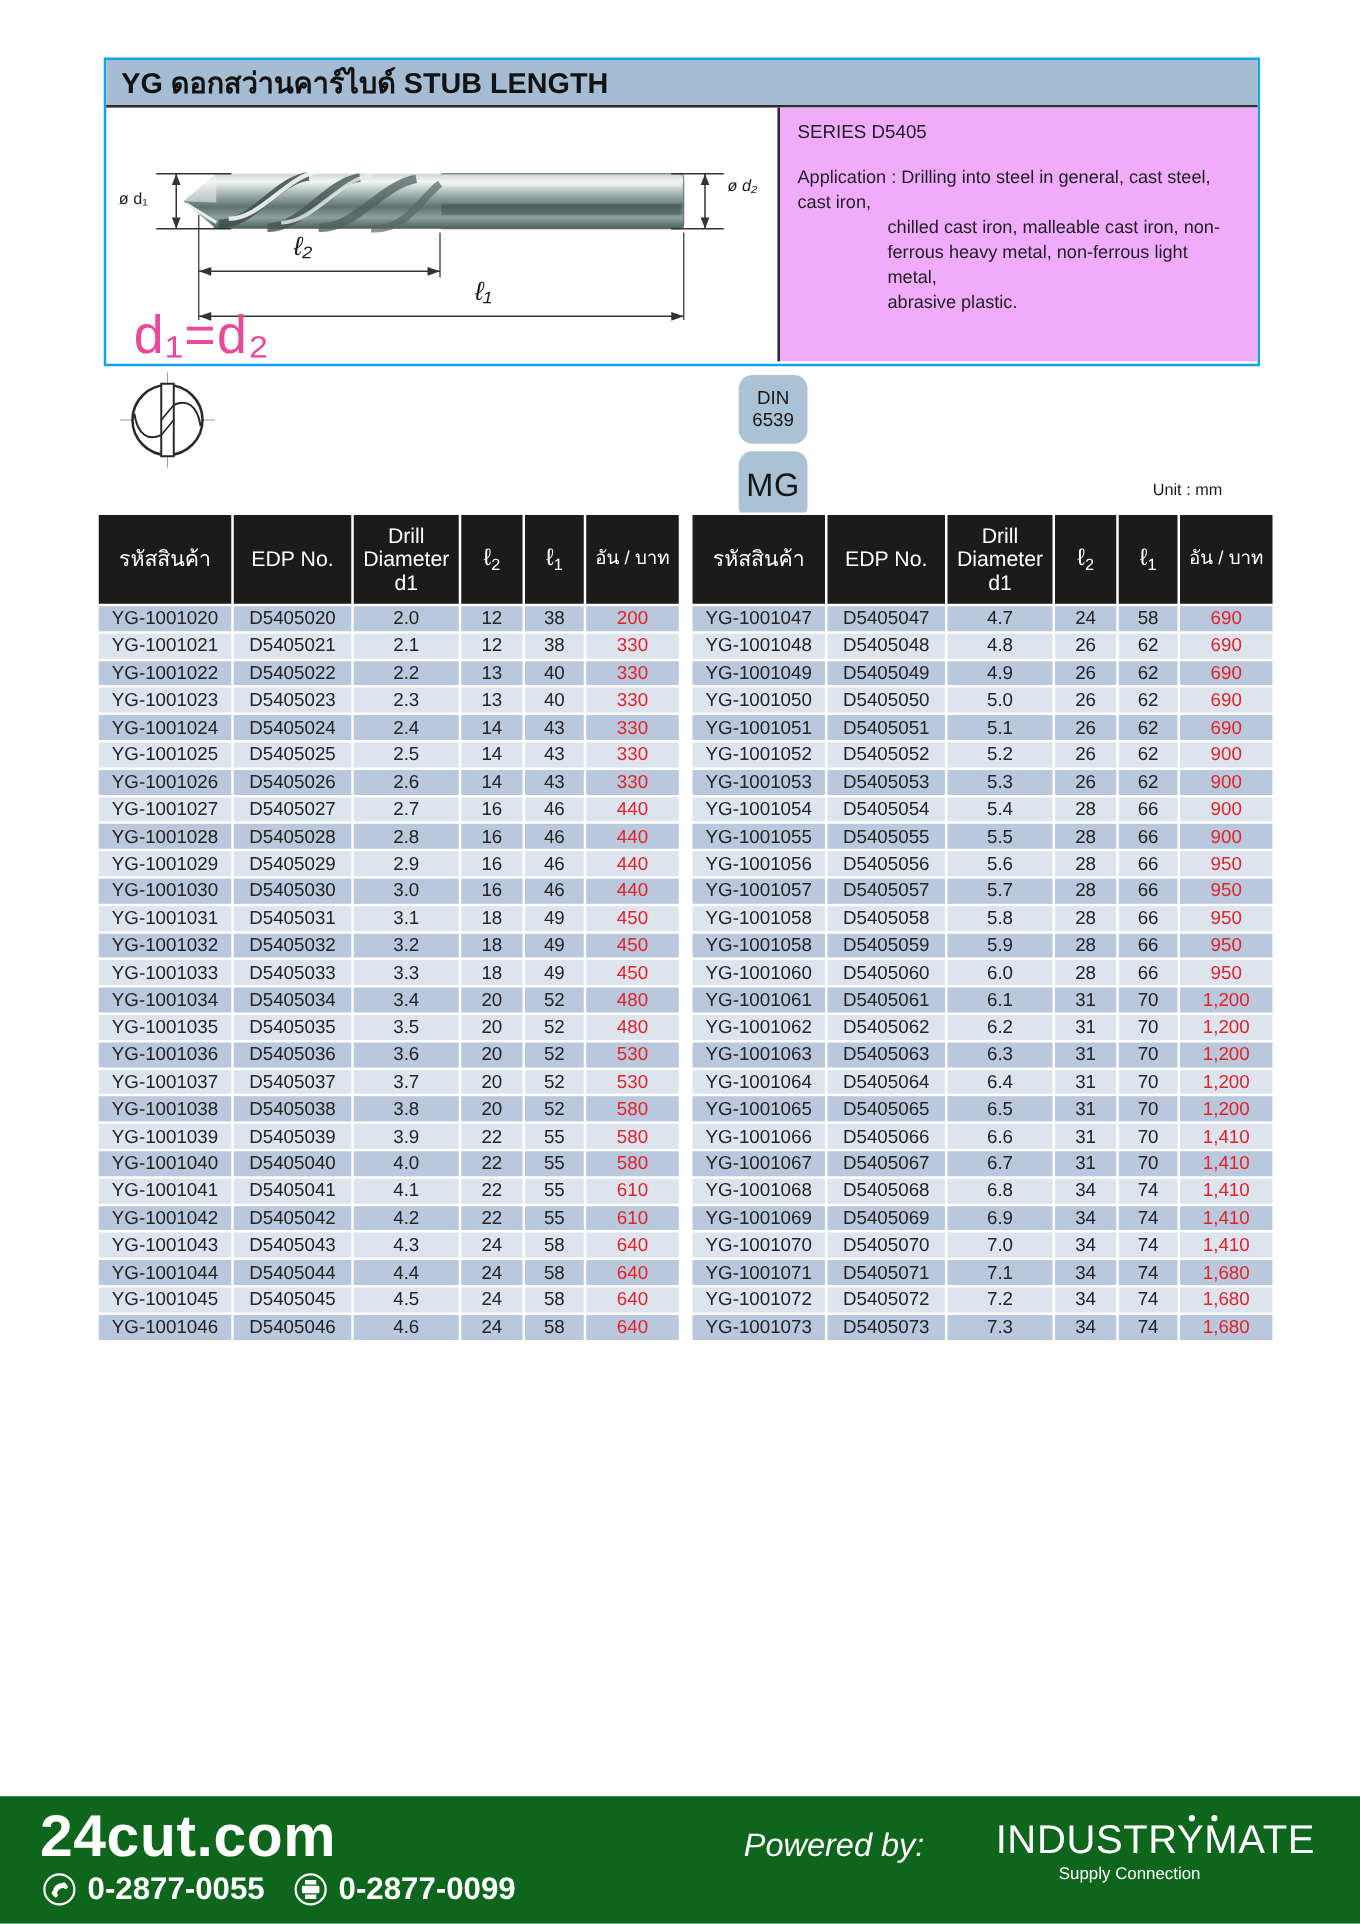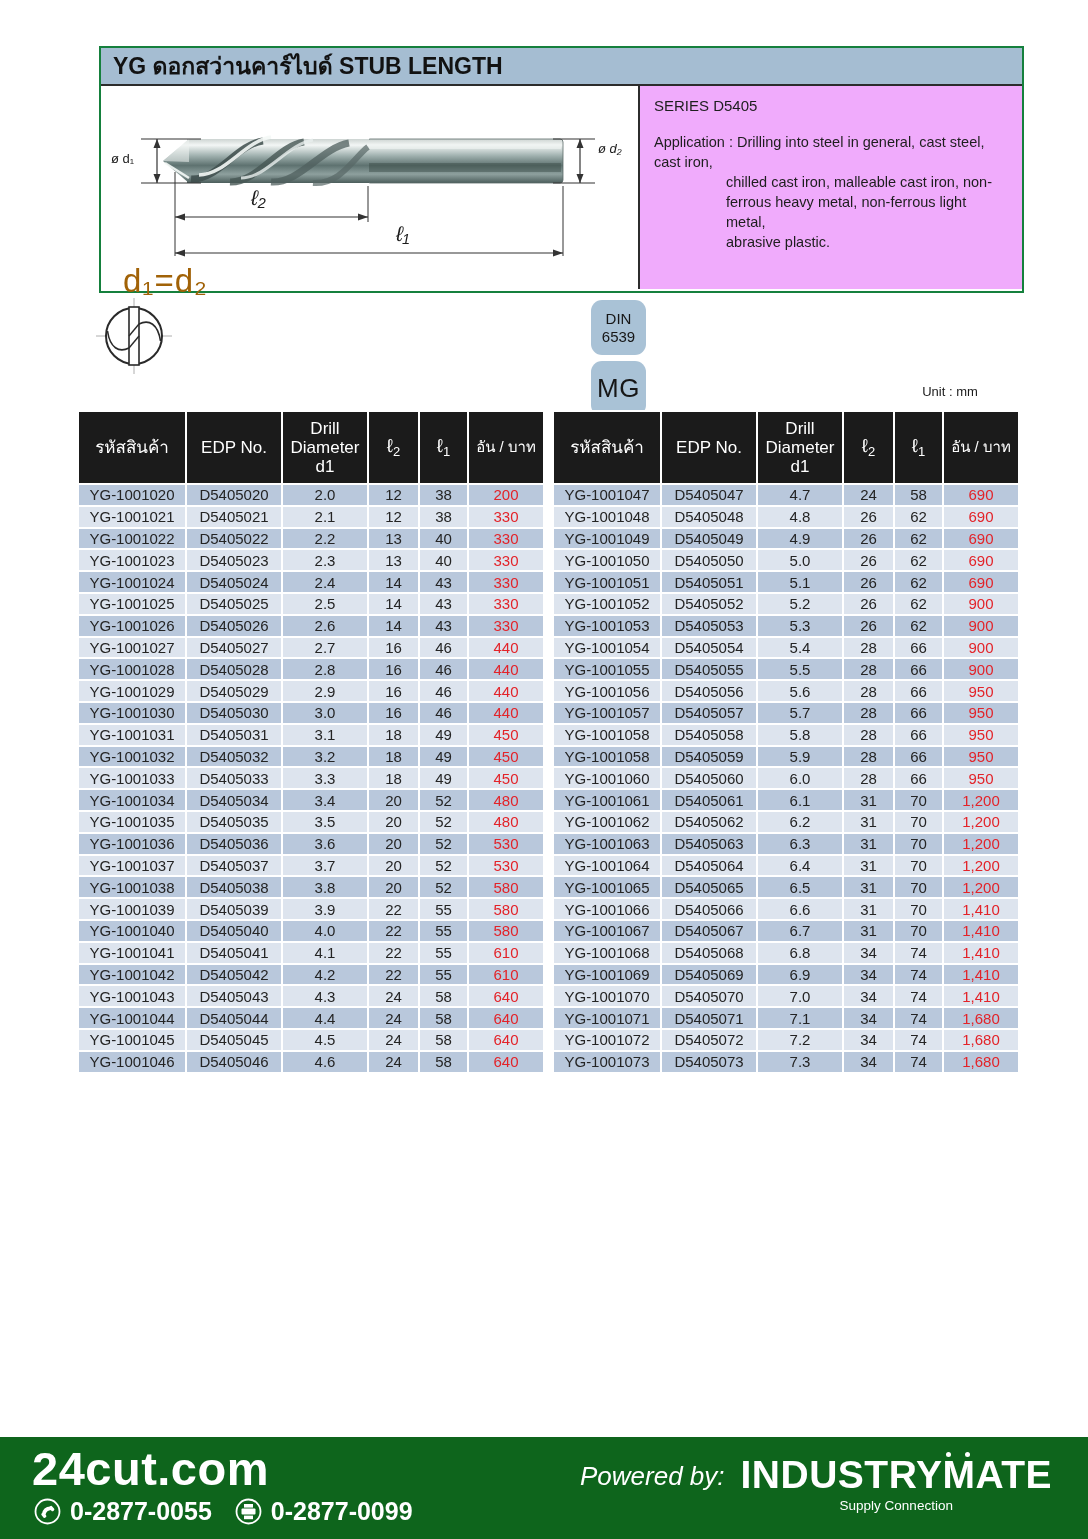--- a/index.html
+++ b/index.html
@@ -6,32 +6,32 @@
     --header-blue:#a5bdd2; --badge-blue:#a9c2d6; --row-dark:#b9c8dc; --row-light:#dde4ee;
     --price-red:#e32329; --th-black:#1b1b1b; --footer-green:#0e651c;
   }
   *{box-sizing:border-box;}
   html,body{margin:0;padding:0;}
   body{width:1088px;height:1539px;position:relative;background:#fff;
        font-family:"Liberation Sans",sans-serif;color:#222;overflow:hidden;}
 
   
   .content-box{position:absolute;left:83px;top:46px;width:925px;height:247px;
-               border:2px solid #15803d;background:#fff;margin-left:16px;}
+               border:2px solid #0ea5e9;background:#fff;}
   .title-bar{height:38px;background:var(--header-blue);border-bottom:2px solid #2c2c2c;
              display:flex;align-items:center;padding:0 12px;font-size:23px;font-weight:bold;color:#121212;}
   .box-body{position:relative;height:203px;display:flex;}
   .drawing-area{position:relative;width:537px;height:203px;}
   .drawing-area svg{position:absolute;left:0;top:0;}
   .dim-label{position:absolute;font-size:13px;color:#1c1c1c;white-space:nowrap;}
   .lbl-od1{left:10px;top:65px;}
   .lbl-od2{left:497px;top:55px;font-style:italic;}
   .lbl-l2{left:150px;top:100px;font-size:21px;font-style:italic;}
   .lbl-l1{left:295px;top:136px;font-size:21px;font-style:italic;}
-  .equation{position:absolute;left:22px;top:176px;font-size:33px;color:#a16207;letter-spacing:1px;}
+  .equation{position:absolute;left:22px;top:158px;font-size:43px;color:#ec4899;letter-spacing:1px;}
   .series-panel{flex:1;background:#f0abfc;border-left:2px solid #2c2c2c;padding:10px 14px;
                 font-size:14.5px;color:#1e1e1e;line-height:1.38;}
   .series-title{margin-bottom:15px;font-size:15px;}
   .app-line.indent{padding-left:72px;}
 
   
   .cross-section{position:absolute;left:93px;top:295px;width:82px;height:82px;}
 
   
   .badge-row{position:absolute;left:591px;top:300px;display:flex;gap:6px;flex-direction:column;}
@@ -62,21 +62,21 @@
 
   
   .footer{position:absolute;left:0;top:1437px;width:1088px;height:102px;background:var(--footer-green);color:#fff;}
   .site{position:absolute;left:32px;top:4px;font-size:47px;font-weight:bold;letter-spacing:0.5px;}
   .contact-row{position:absolute;left:34px;top:60px;display:flex;align-items:center;gap:9px;
                font-size:25px;font-weight:bold;}
   .cicon{width:27px;height:27px;display:inline-block;}
   .powered{position:absolute;right:36px;top:16px;display:flex;align-items:flex-start;gap:16px;}
   .powered-label{font-style:italic;font-size:26px;margin-top:8px;}
   .brand-wrap{position:relative;display:inline-block;text-align:center;}
-  .brand-name{font-size:39px;font-weight:bold;letter-spacing:0.5px;display:block;}
+  .brand-name{font-size:32px;font-weight:normal;letter-spacing:0.5px;display:block;margin-left:41px;}
   .brand-dot{position:absolute;top:-1px;width:5px;height:5px;background:#fff;border-radius:50%;}
   .brand-dot.d1{left:66%;} .brand-dot.d2{left:72%;}
   .brand-sub{display:block;font-size:13.5px;margin-top:1px;}
 </style>
 </head>
 <body>
 
 <div class="content-box">
   <div class="title-bar">YG ดอกสว่านคาร์ไบด์ STUB LENGTH</div>
   <div class="box-body">

